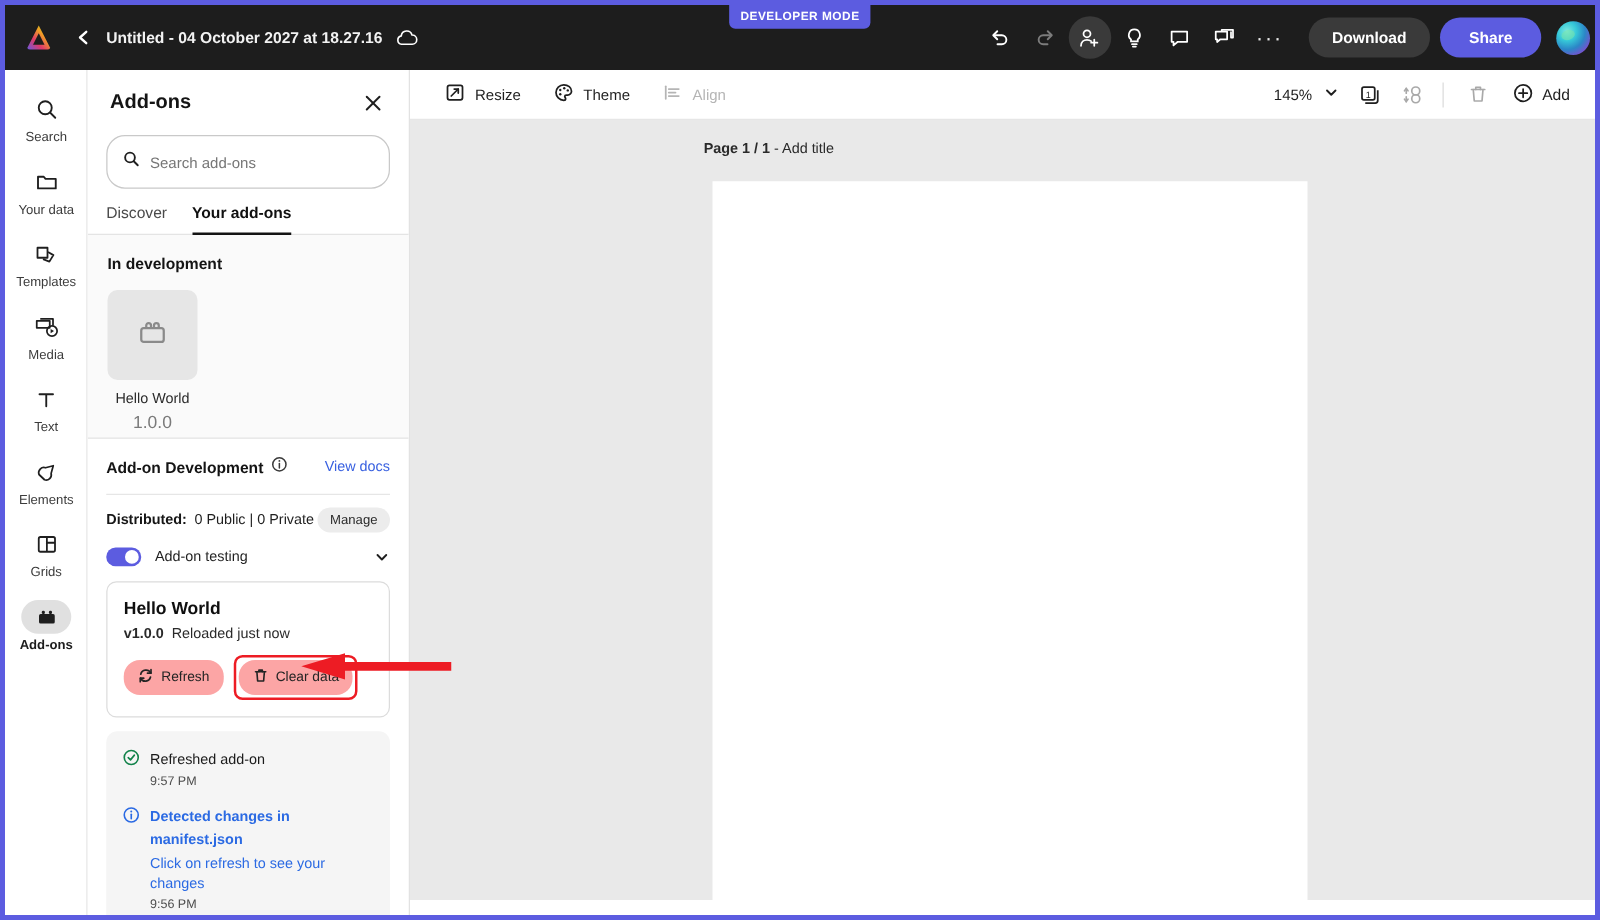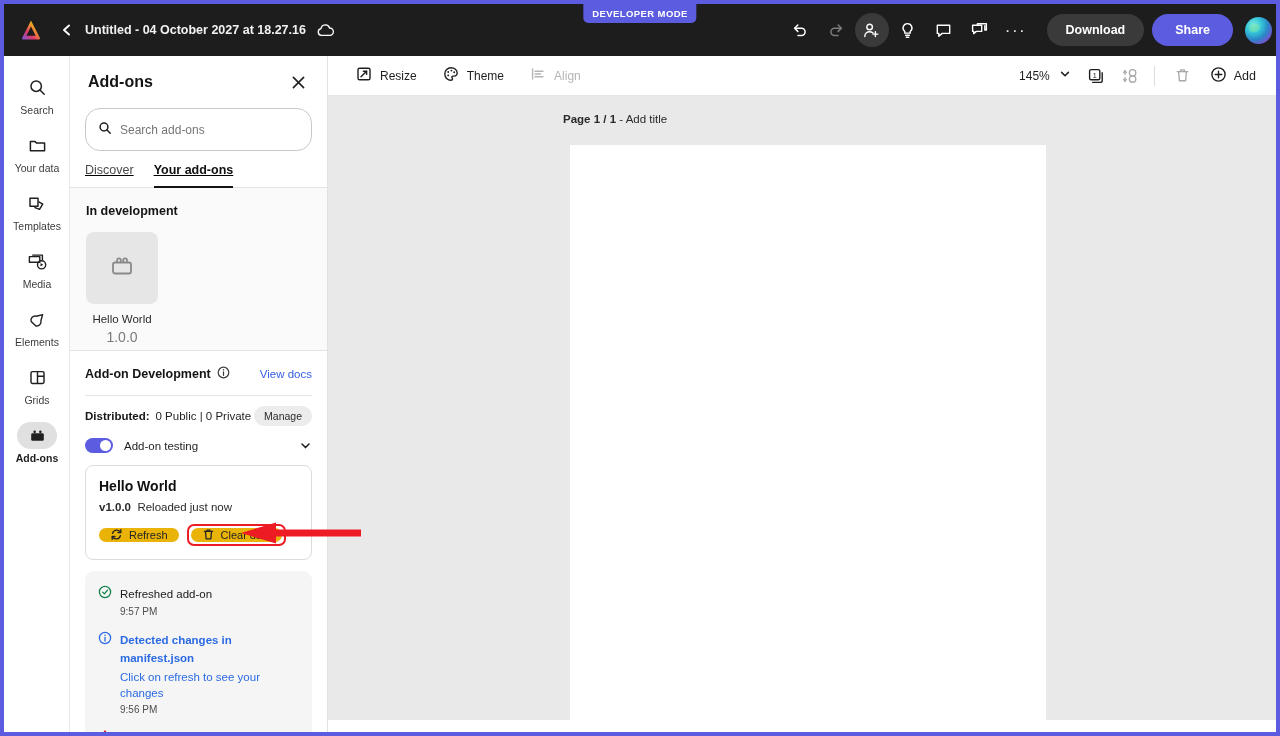--- a/index.html
+++ b/index.html
@@ -148,21 +148,21 @@
   }
   .search-box input {
     flex: 1; border: none; outline: none;
     font-size: 12px; color: #333;
     font-family: "Liberation Sans", sans-serif;
     background: transparent;
   }
   .search-box input::placeholder { color: #767676; }
   .tabs {
     display: flex; gap: 20px; padding: 12px 15px 0 15px;
-    border-bottom: 1px solid #e4e4e4; flex: none; text-decoration: underline;
+    border-bottom: 1px solid #e4e4e4; flex: none;
   }
   .tab {
     font-size: 12.5px; color: #4a4a4a;
     padding-bottom: 9px; cursor: pointer;
     border-bottom: 2.5px solid transparent;
     margin-bottom: -1px;
   }
   .tab.active { color: #101010; font-weight: bold; border-bottom-color: #141414; }
 
   .dev-section {
@@ -223,22 +223,22 @@
   .hw-card {
     margin-top: 12px; border: 1px solid #dcdcdc;
     border-radius: 8px; background: #fff;
     padding: 12px 13px 13px 13px;
   }
   .hw-title { font-size: 14px; font-weight: bold; color: #0f0f0f; }
   .hw-sub { margin-top: 7px; font-size: 11.5px; color: #2a2a2a; }
   .hw-sub b { font-weight: bold; }
   .hw-btns { margin-top: 11px; display: flex; gap: 8px; align-items: center; }
   .pill-btn {
-    background: #eab308; border: none; border-radius: 13px;
-    height: 14px; padding: 0 11px;
+    background: #fca5a5; border: none; border-radius: 13px;
+    height: 28px; padding: 0 11px;
     display: flex; align-items: center; gap: 6px;
     font-size: 11px; color: #242424; cursor: pointer;
     font-family: "Liberation Sans", sans-serif;
   }
   .highlight-ring {
     border: 2.5px solid #ED1C24; border-radius: 7px;
     padding: 2px; display: inline-flex;
   }
 
   .log-card {
@@ -437,20 +437,28 @@
         <svg width="21" height="20" viewBox="0 0 21 20" fill="none" stroke="#1f1f1f" stroke-width="1.4" stroke-linejoin="round">
           <path d="M2.4 4.6 h10.4 v5.6 H2.4 Z"></path>
           <path d="M5.2 3.1 h10.2 v5.4"></path>
           <circle cx="14.6" cy="12.8" r="4.1"></circle>
           <path d="M13.5 11.1 l2.7 1.7 -2.7 1.7 Z" fill="#1f1f1f" stroke="none"></path>
         </svg>
       </span>
       <span class="rail-lbl">Media</span>
     </div>
 
+    <div class="rail-item">
+      <span class="rail-ic">
+        <svg width="18" height="18" viewBox="0 0 18 18" fill="none" stroke="#1f1f1f" stroke-width="1.5" stroke-linecap="round">
+          <path d="M3.6 4.4 h10.8 M9 4.4 v9.6"></path>
+        </svg>
+      </span>
+      <span class="rail-lbl">Text</span>
+    </div>
 
     <div class="rail-item">
       <span class="rail-ic">
         <svg width="20" height="20" viewBox="0 0 20 20" fill="none" stroke="#1f1f1f" stroke-width="1.4" stroke-linejoin="round">
           <path d="M4.2 11.6 a4.2 4.2 0 0 1 5.2 -5.4 l6.2 -1.6 -1.7 6.1 a4.2 4.2 0 0 1 -5.3 5.1 Z"></path>
         </svg>
       </span>
       <span class="rail-lbl">Elements</span>
     </div>
 

